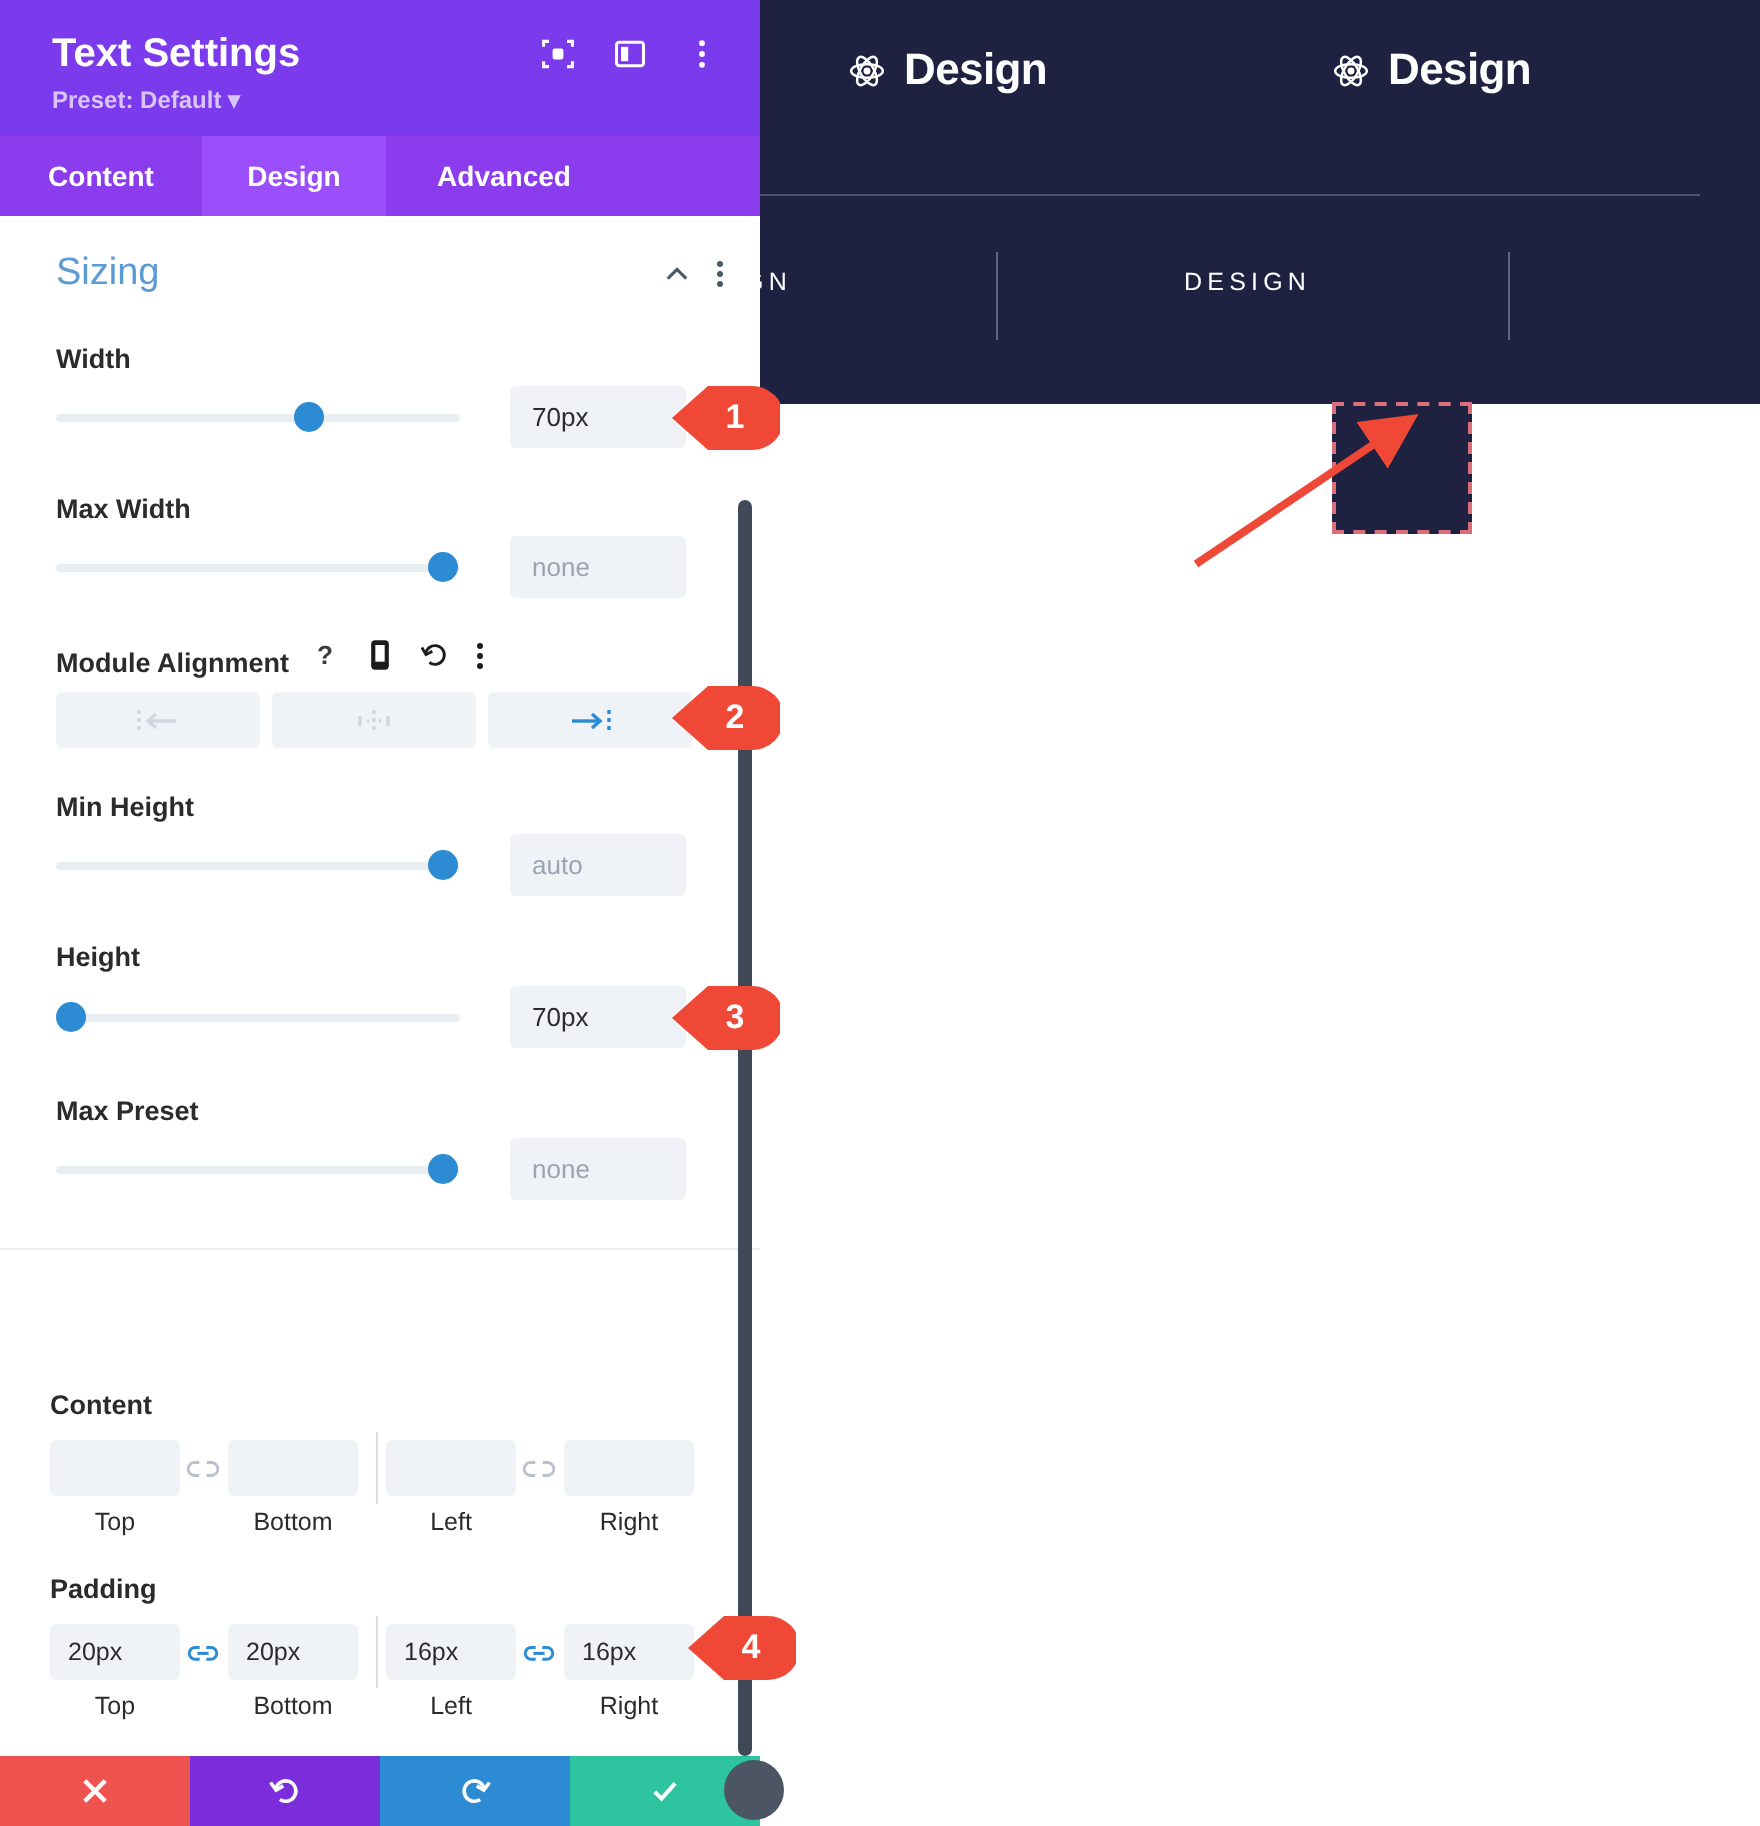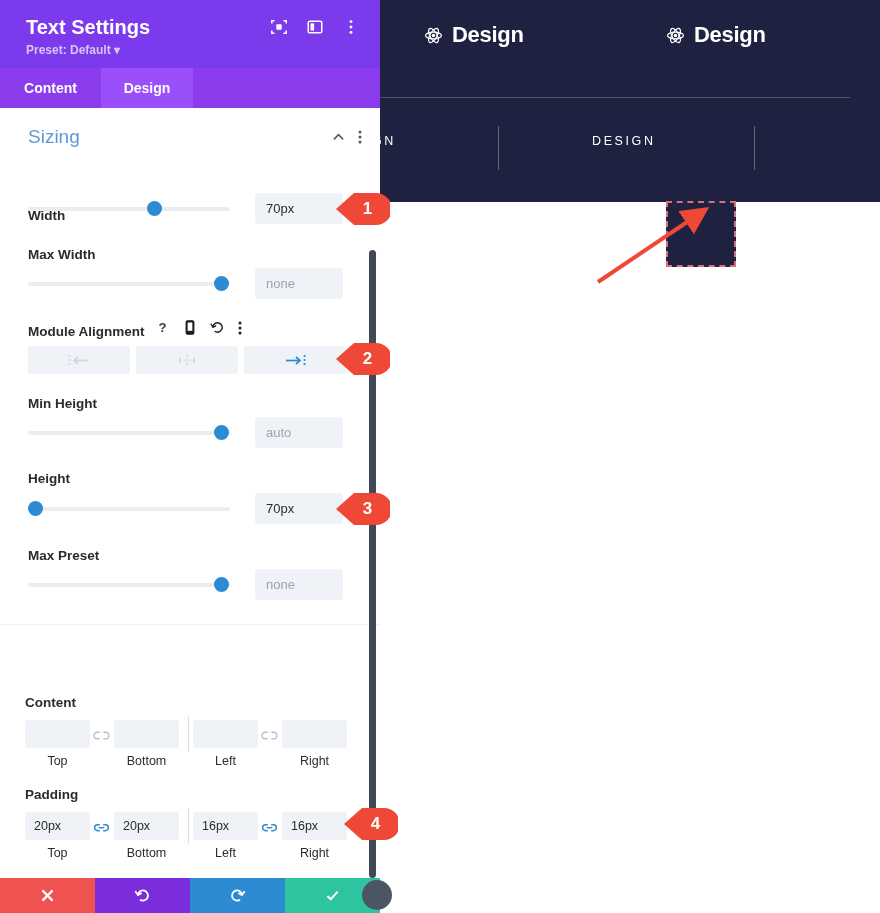--- a/index.html
+++ b/index.html
@@ -251,20 +251,21 @@
               <circle cx="10" cy="10" r="1.6"></circle>
               <circle cx="10" cy="16" r="1.6"></circle>
           </svg>
         </span>
       </div>
     </div>
 
     <div class="tabs">
       <div class="tab tab-content">Content</div>
       <div class="tab tab-design">Design</div>
+      <div class="tab tab-advanced">Advanced</div>
     </div>
 
     <div class="scroll-area">
 
       <div class="section-head">
         <div class="section-title">Sizing</div>
         <div class="section-ctl" style="right:18px;">
           <span>
             <svg class="chev" viewBox="0 0 14 14" fill="none" stroke="#4a5a6a" stroke-width="1.7">
                 <path d="M2 9 L7 4 L12 9"></path>
@@ -273,21 +274,21 @@
           <span>
             <svg class="dots" viewBox="0 0 4 14" fill="#4a5a6a">
                 <circle cx="2" cy="2" r="1.5"></circle>
                 <circle cx="2" cy="7" r="1.5"></circle>
                 <circle cx="2" cy="12" r="1.5"></circle>
               </svg>
           </span>
         </div>
       </div>
 
-      <div class="field-label" style="left:28px; top:64px;margin-top:36px;">Width</div>
+      <div class="field-label" style="left:28px; top:64px;">Width</div>
       <div class="slider-track" style="left:28px; top:99px; width:202px;">
         <div class="slider-thumb" style="left:119px; top:-6px;"></div>
       </div>
       <div class="value-box" style="left:255px; top:85px; width:88px;">70px</div>
 
       <div class="field-label" style="left:28px; top:139px;">Max Width</div>
       <div class="slider-track" style="left:28px; top:174px; width:202px;">
         <div class="slider-thumb" style="left:186px; top:-6px;"></div>
       </div>
       <div class="value-box ph" style="left:255px; top:160px; width:88px;">none</div>

